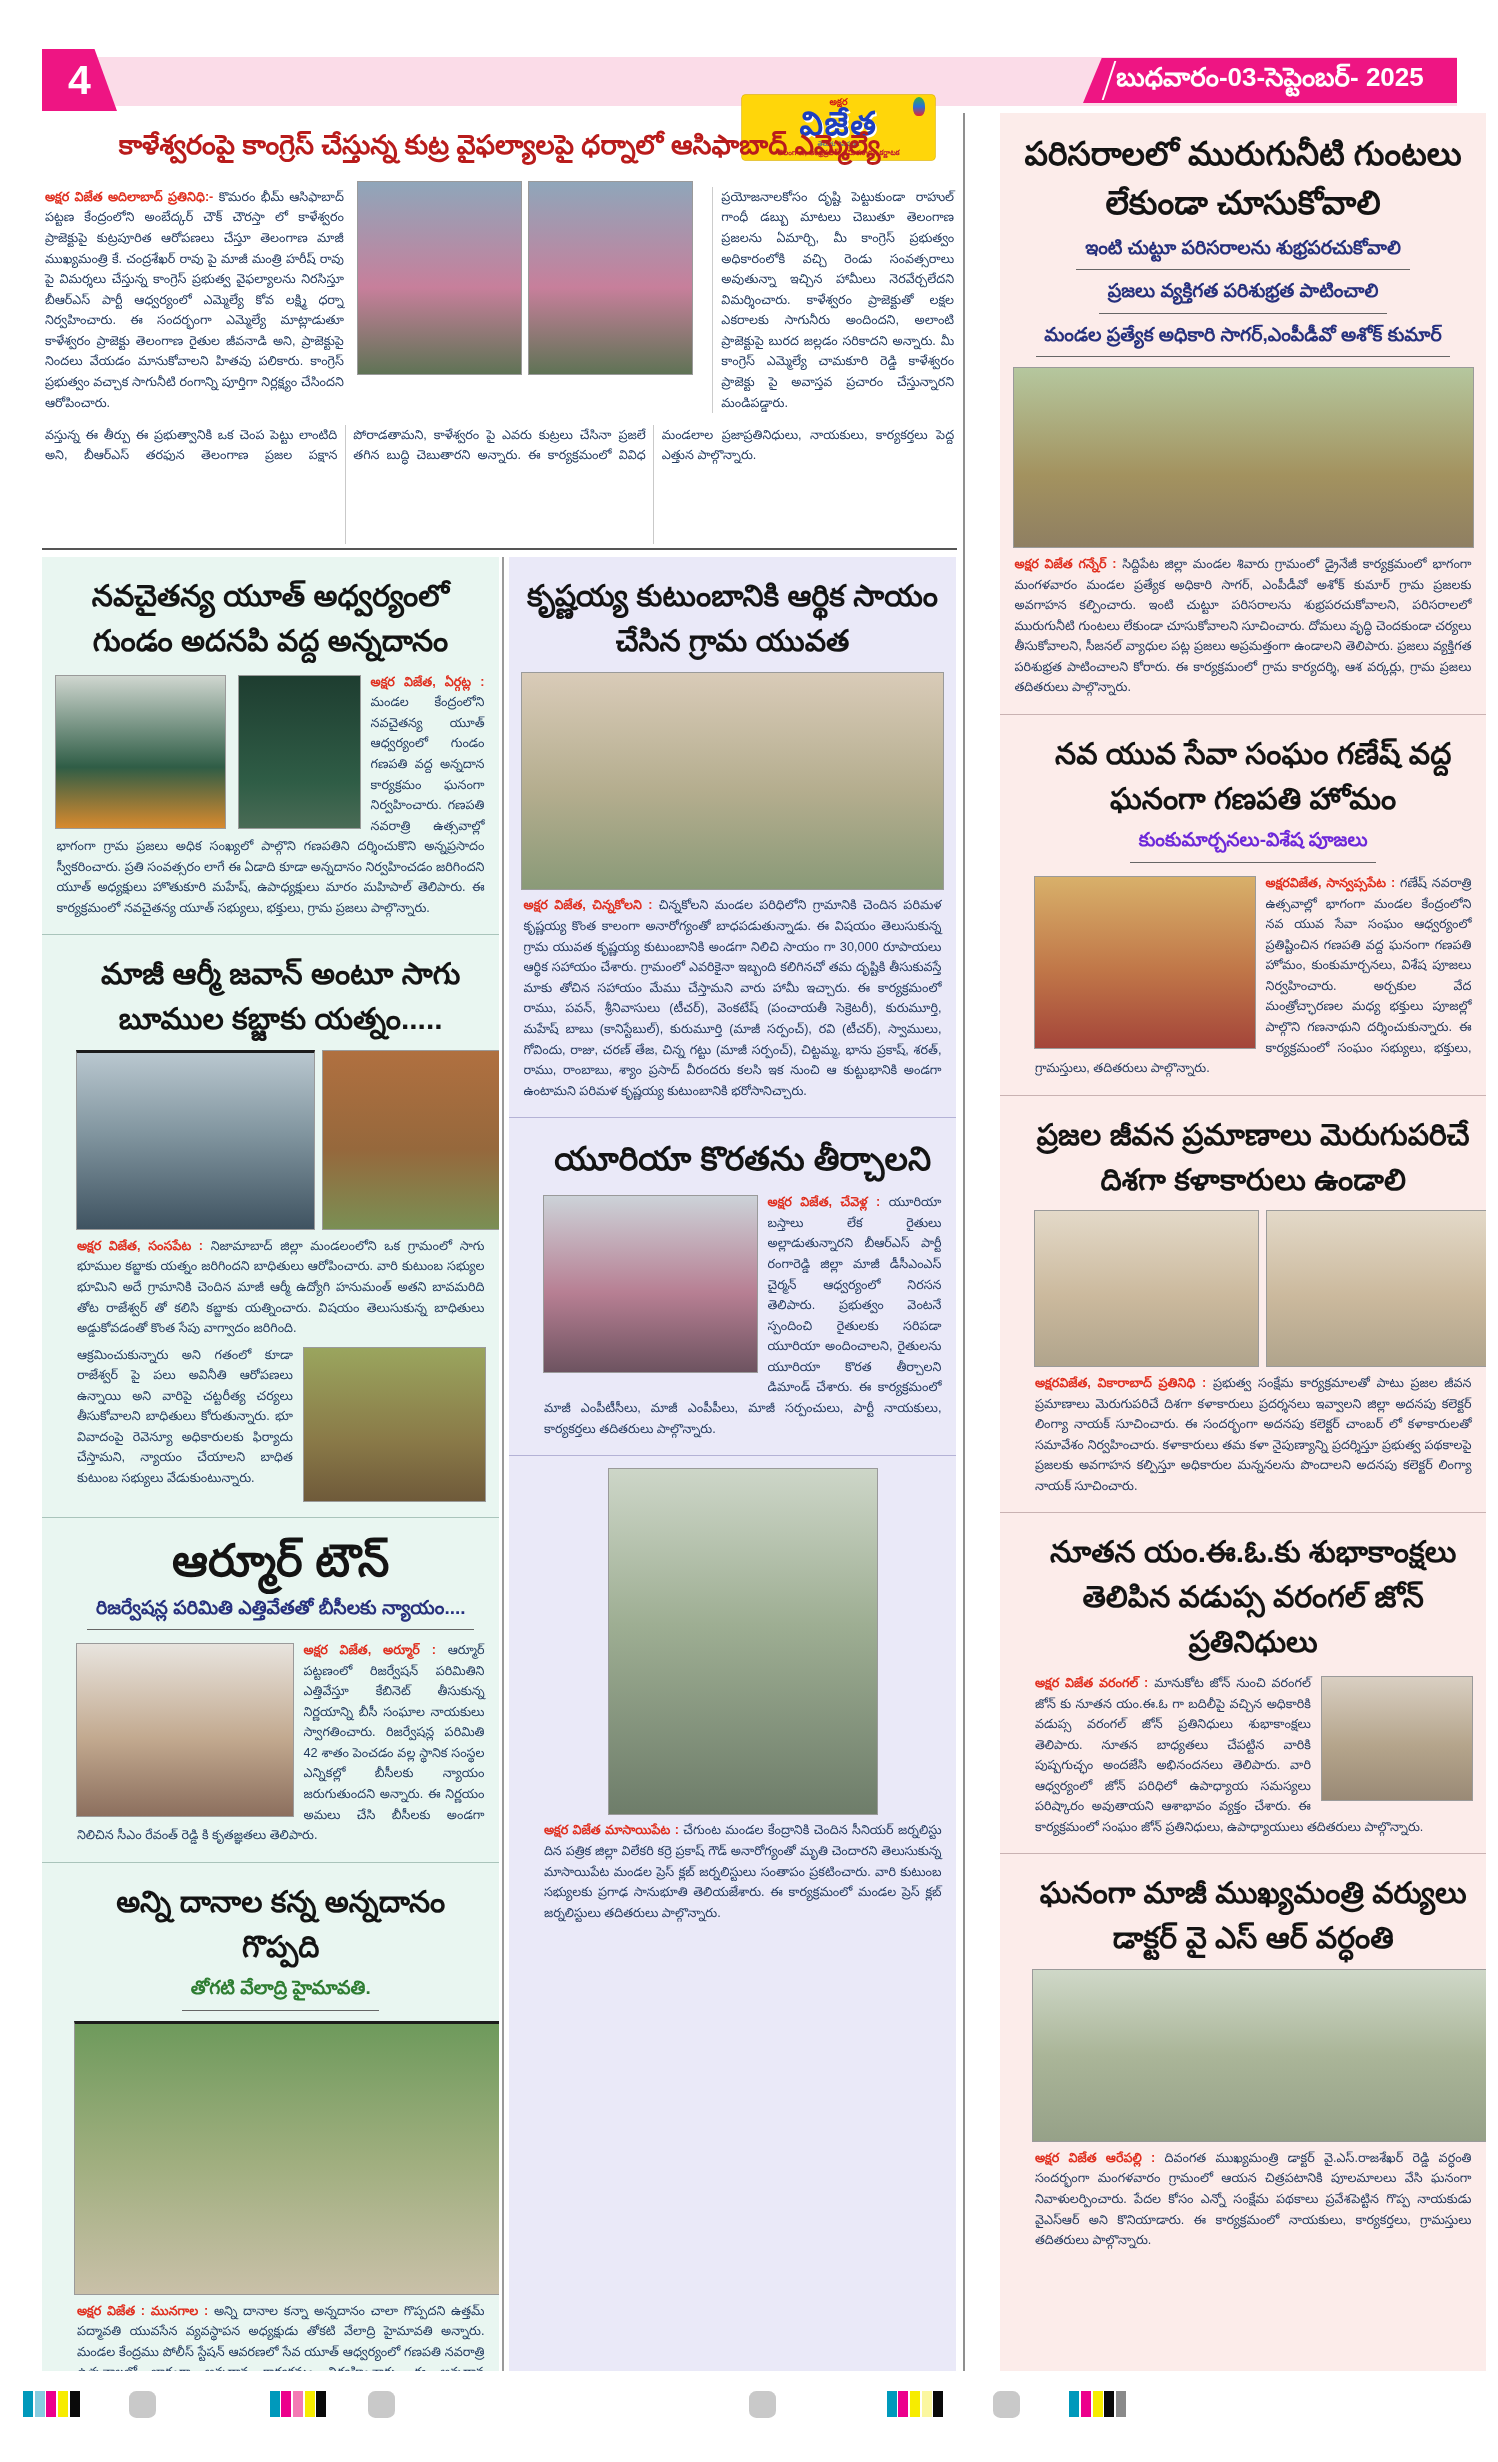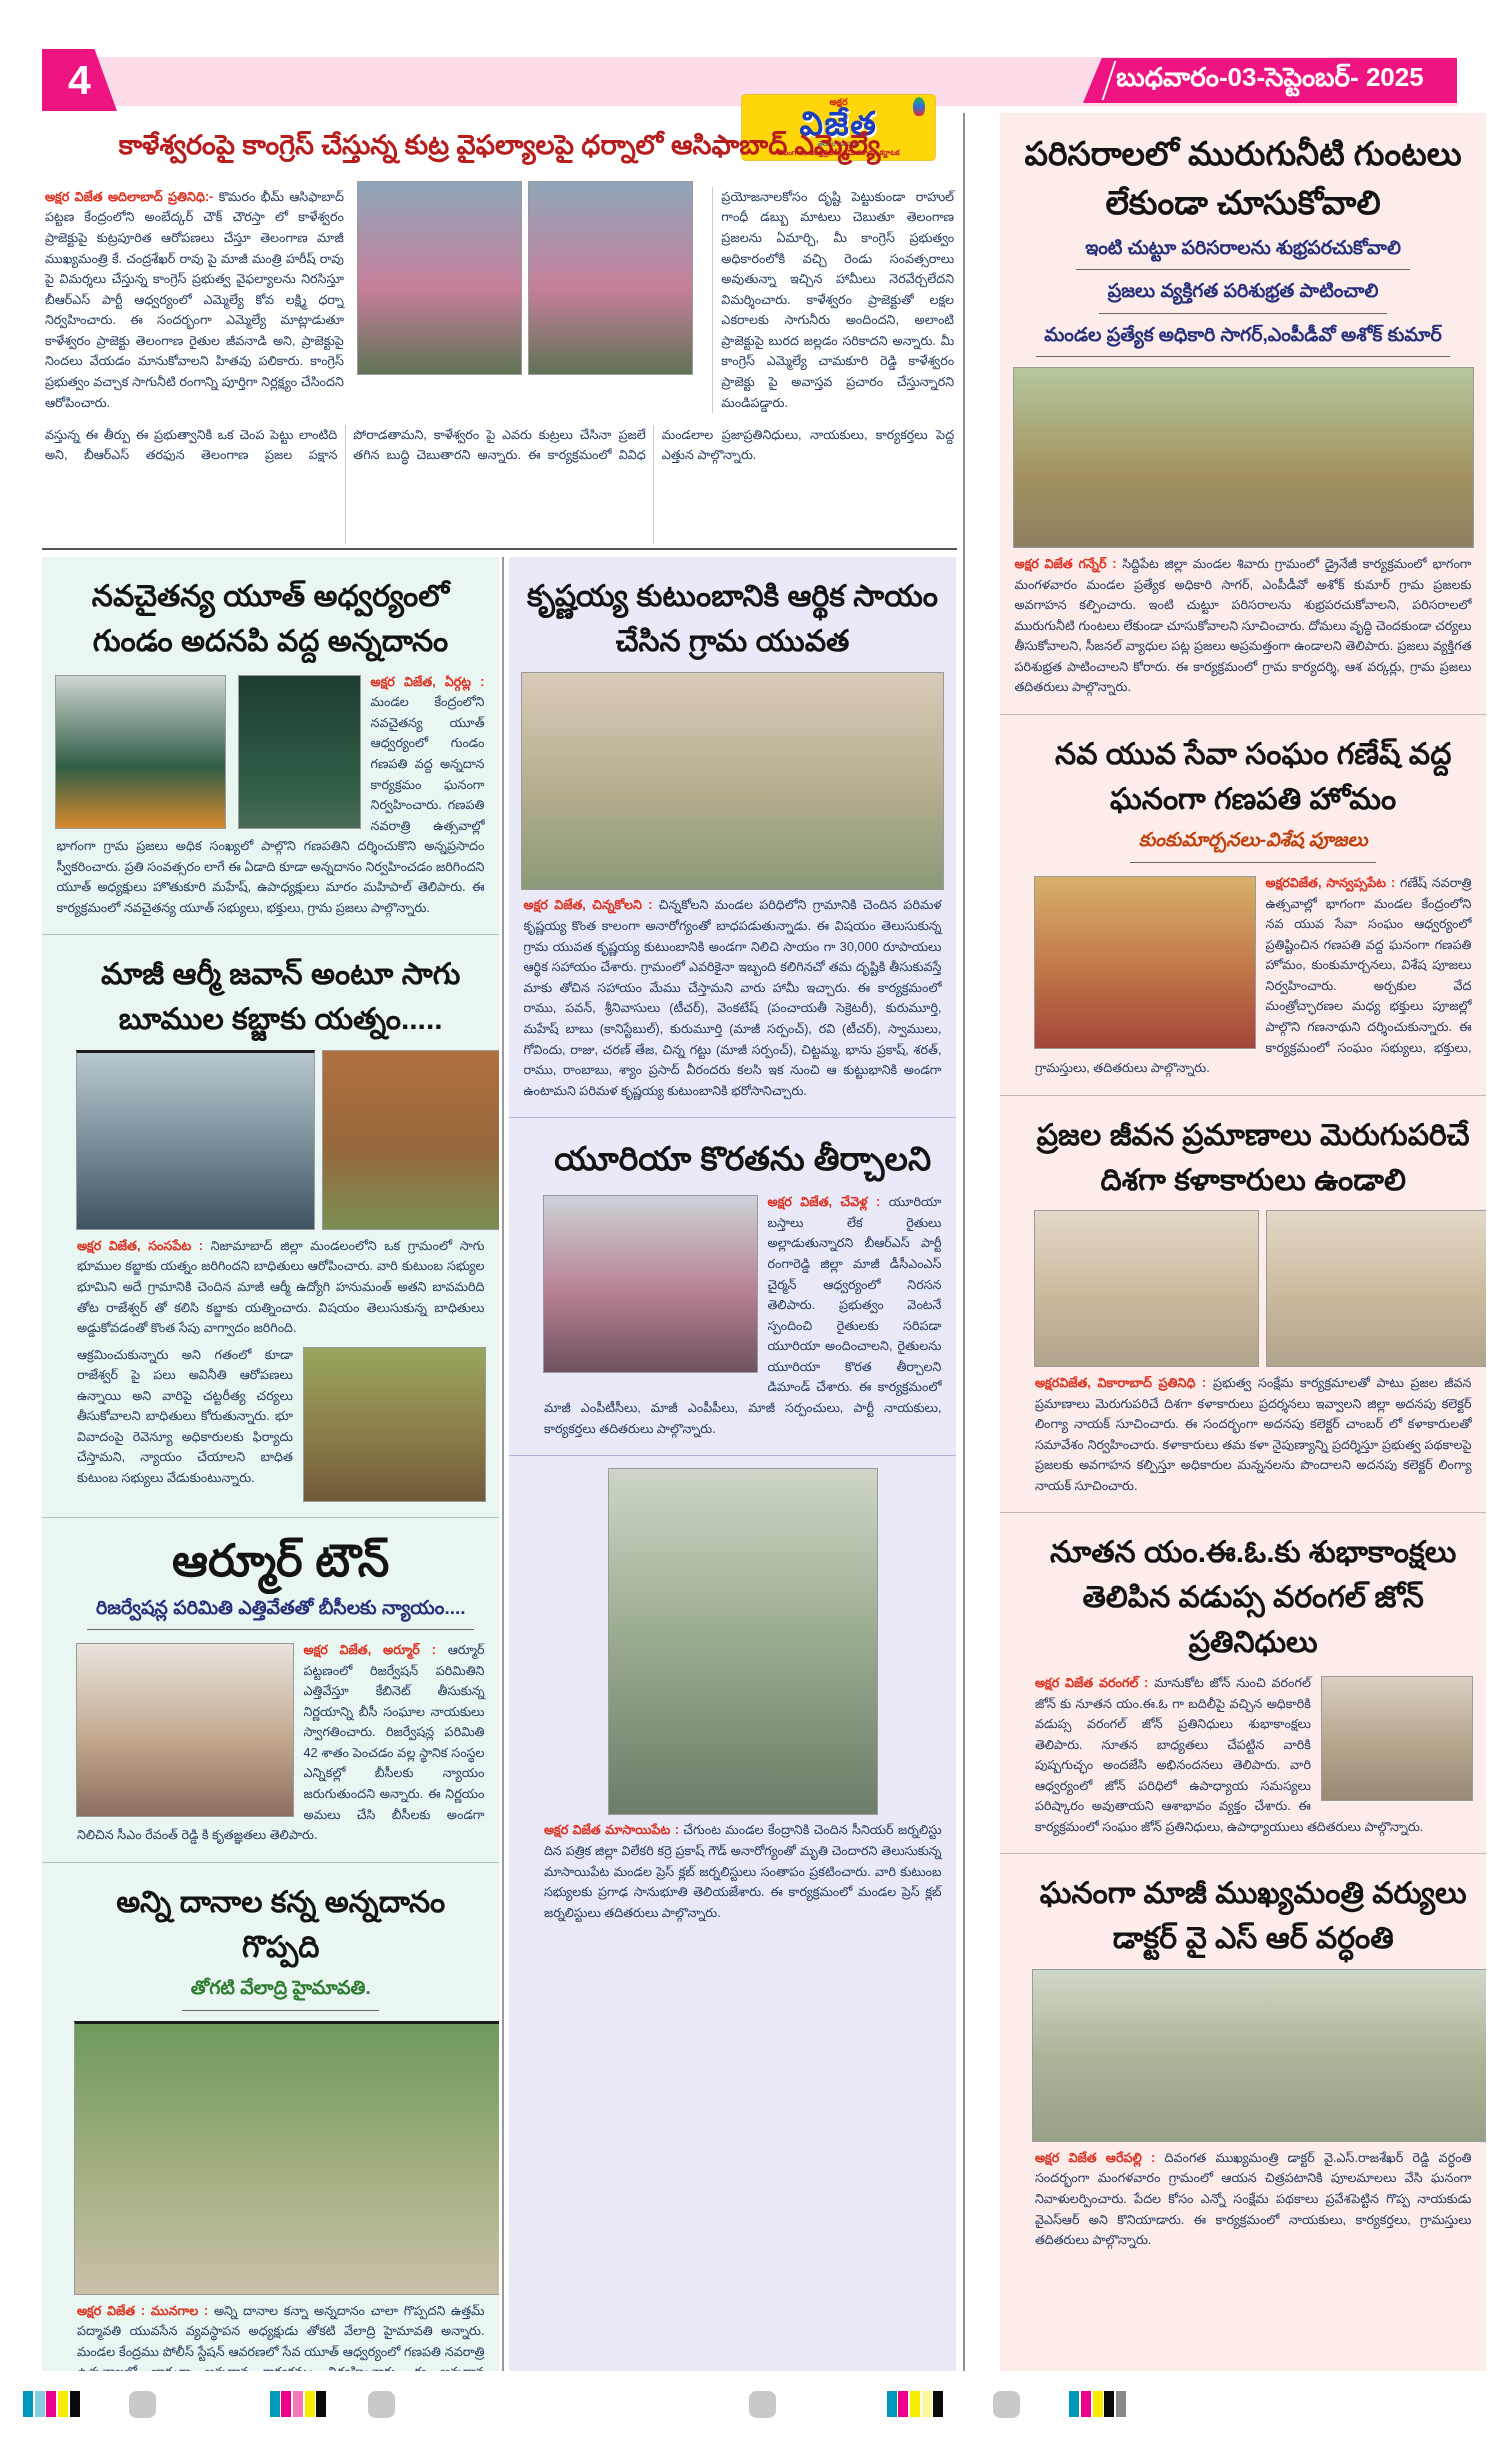--- a/index.html
+++ b/index.html
@@ -46,21 +46,21 @@
   .art + .art{border-top:1.5px solid #c9b2b2;padding-left:32px;}
   .colL .art + .art{border-top:1.5px solid #a9c4bb;}
   .colM .art + .art{border-top:1.5px solid #b4b2d6;}
 
   .h2{font-size:30px;font-weight:bold;color:#141414;text-align:center;line-height:1.5;margin:8.7px 4.4px;}
   .h2.big{font-size:33px;}
   .h2.xl{font-size:45px;line-height:1.2;}
   .h2.m3{font-size:25px;line-height:1.7;}
   .sub{text-align:center;font-size:19px;font-weight:bold;margin:2.9px 0 10px 0;}
   .sub span{display:inline-block;border-bottom:1.5px solid #666666;padding:0 8.7px 6.5px 8.7px;}
-  .navy{color:#27317e;} .pinktx{color:#c2410c;font-style:italic;} .bluetx{color:#2a3d9f;} .greentx{color:#2e7d32;}
+  .navy{color:#27317e;} .pinktx{color:#6d28d9;} .bluetx{color:#2a3d9f;} .greentx{color:#2e7d32;}
 
   .body{font-size:12.7px;line-height:1.62;text-align:justify;margin:5.8px 2.9px;color:#223a5f;}
   .dl{color:#e03020;font-weight:bold;}
 
   
   .ph{border:0.7px solid #9a9a9a;box-sizing:border-box;flex-shrink:0;}
   .prow{display:flex;gap:7.3px;margin:4.4px 1.5px;}
   .fl{float:left;margin:2.9px 10px 4.4px 1.5px;}
   .fr{float:right;margin:2.9px 1.5px 4.4px 10px;}
   .ctr{display:block;margin:4.4px auto;}

